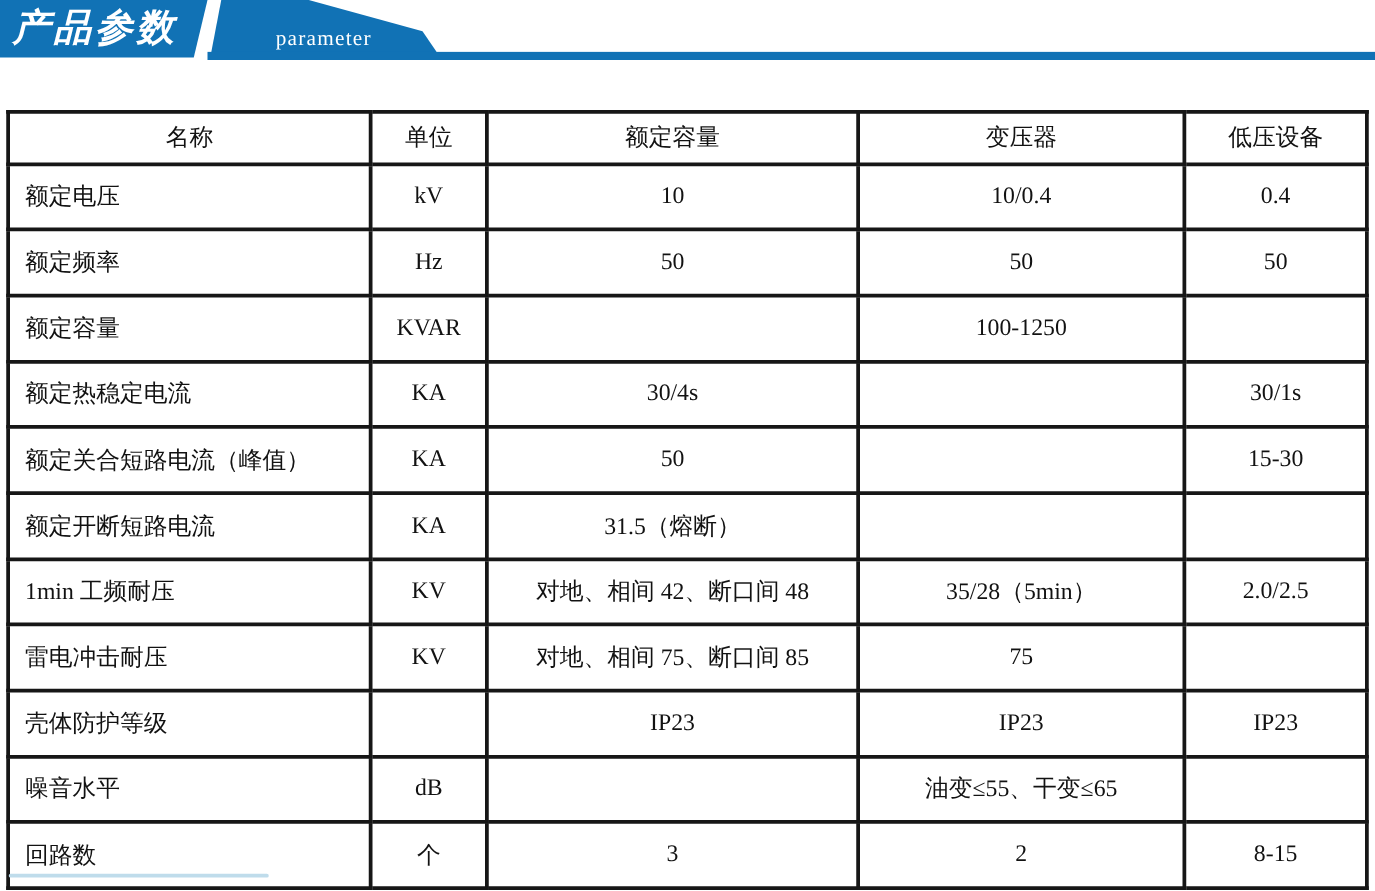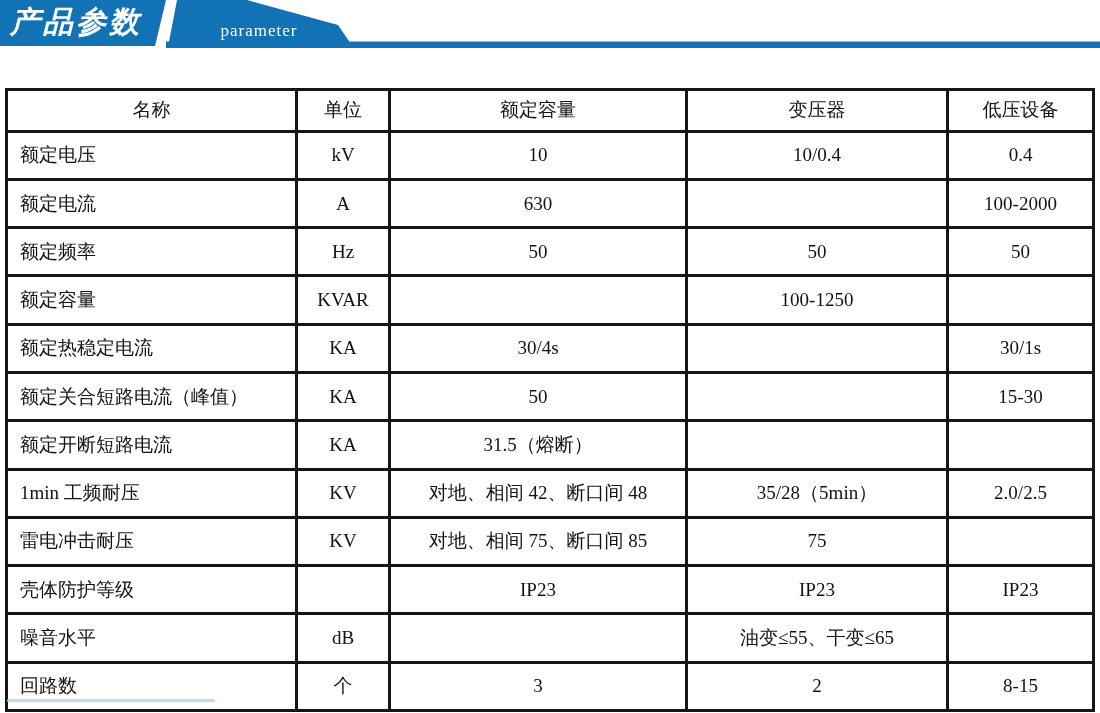--- a/index.html
+++ b/index.html
@@ -86,27 +86,20 @@
     </thead>
     <tbody id="param-tbody">
         <tr>
           <td class="name-col">额定电压</td>
           <td>kV</td>
           <td>10</td>
           <td>10/0.4</td>
           <td>0.4</td>
         </tr>
         <tr>
-          <td class="name-col">额定电流</td>
-          <td>A</td>
-          <td>630</td>
-          <td></td>
-          <td>100-2000</td>
-        </tr>
-        <tr>
           <td class="name-col">额定频率</td>
           <td>Hz</td>
           <td>50</td>
           <td>50</td>
           <td>50</td>
         </tr>
         <tr>
           <td class="name-col">额定容量</td>
           <td>KVAR</td>
           <td></td>

